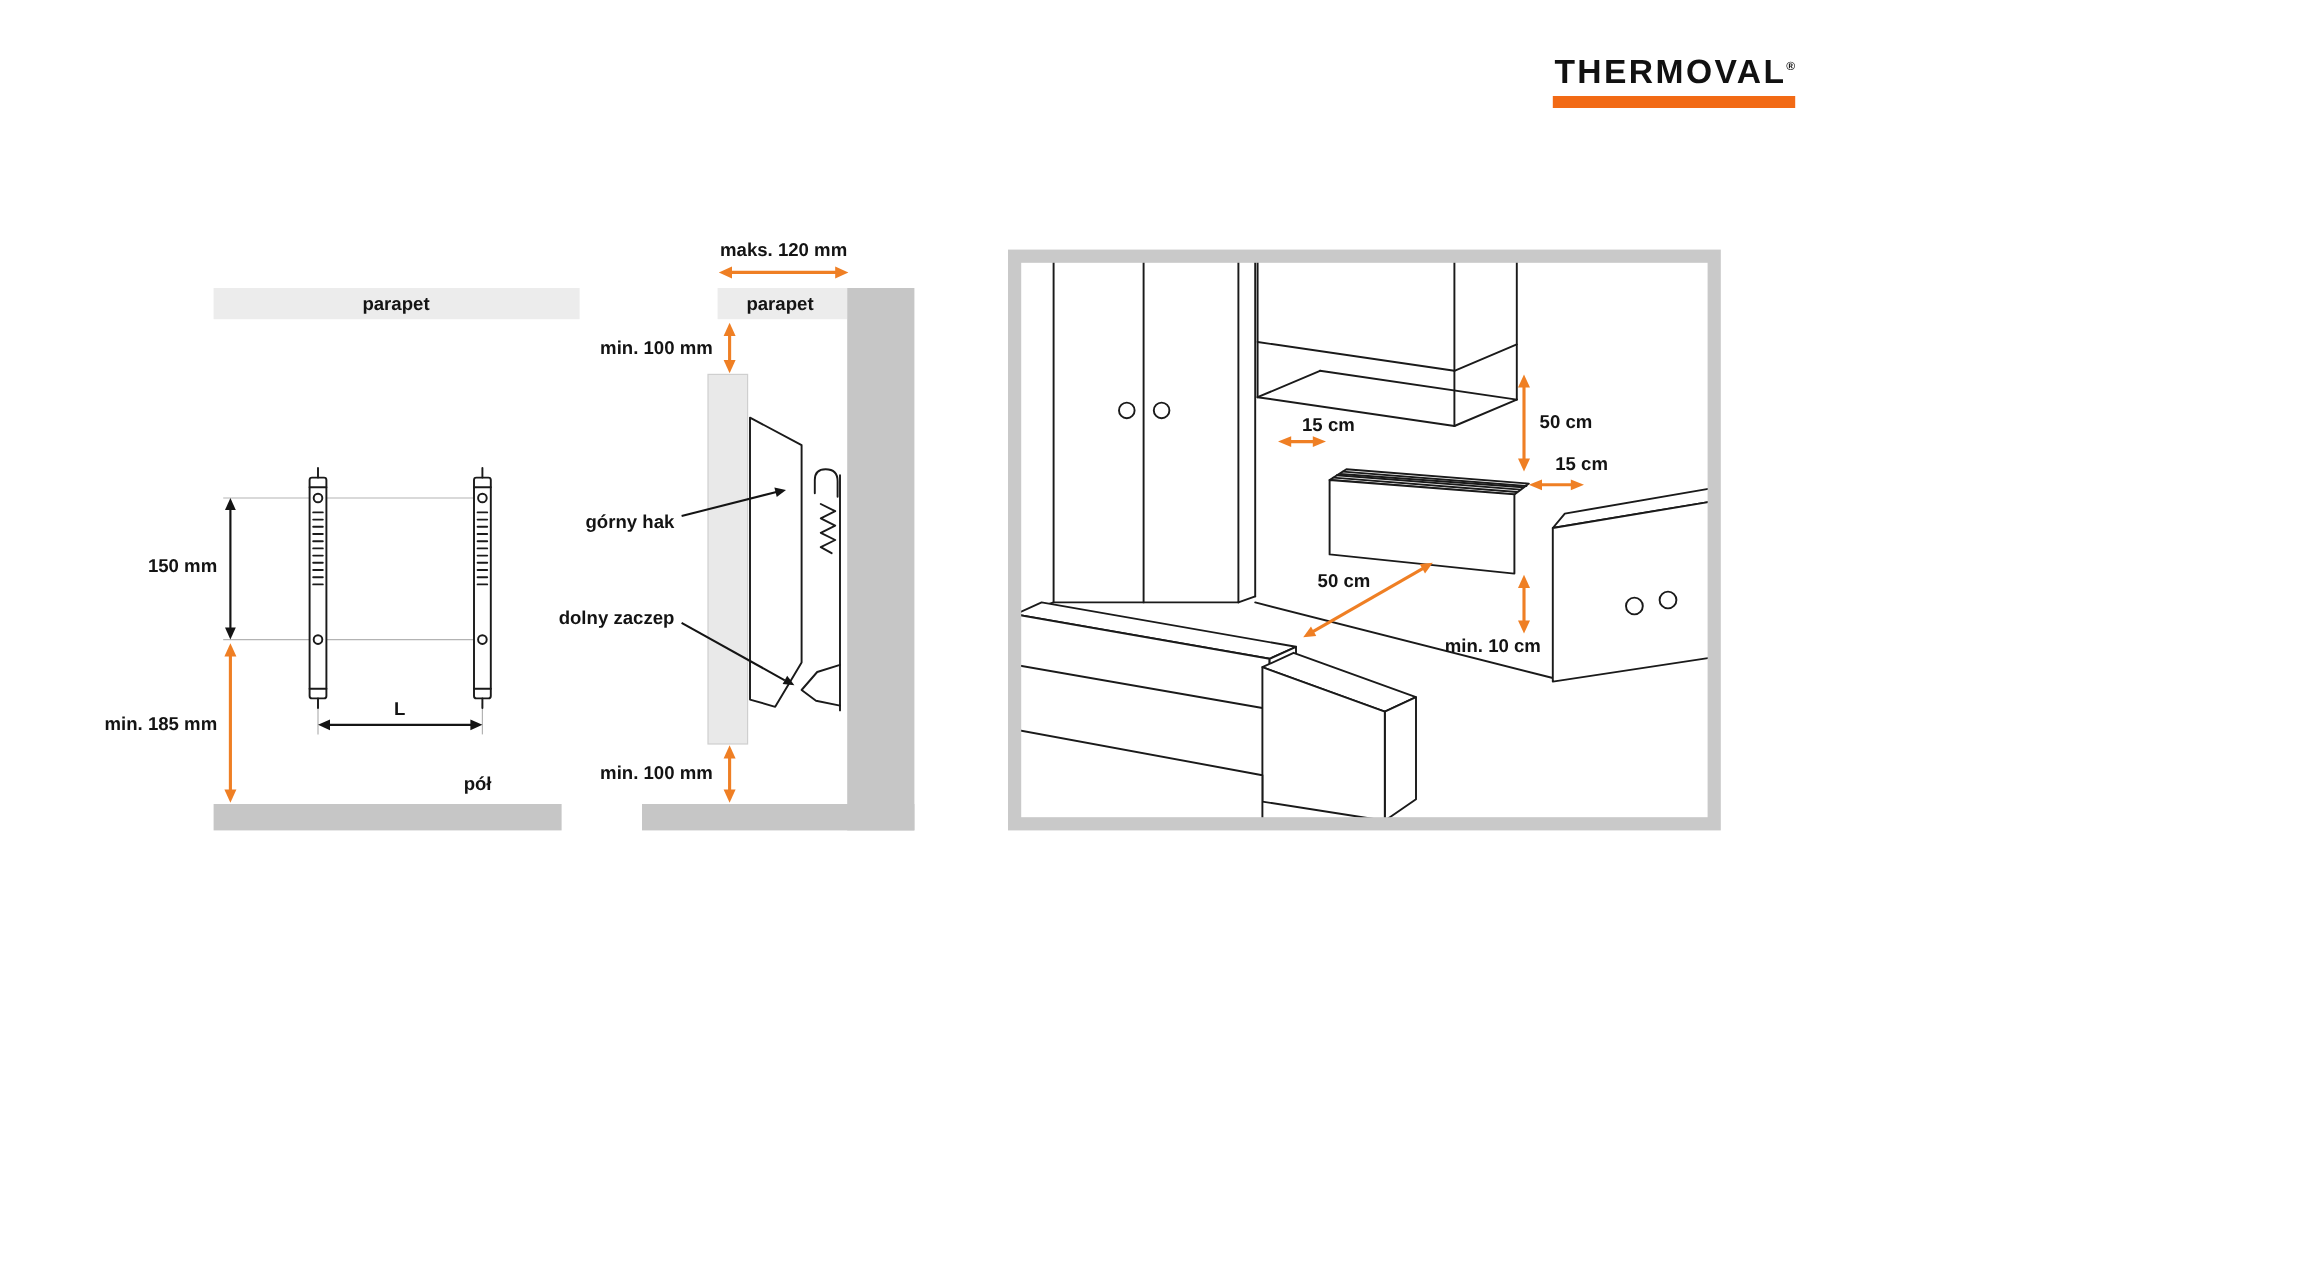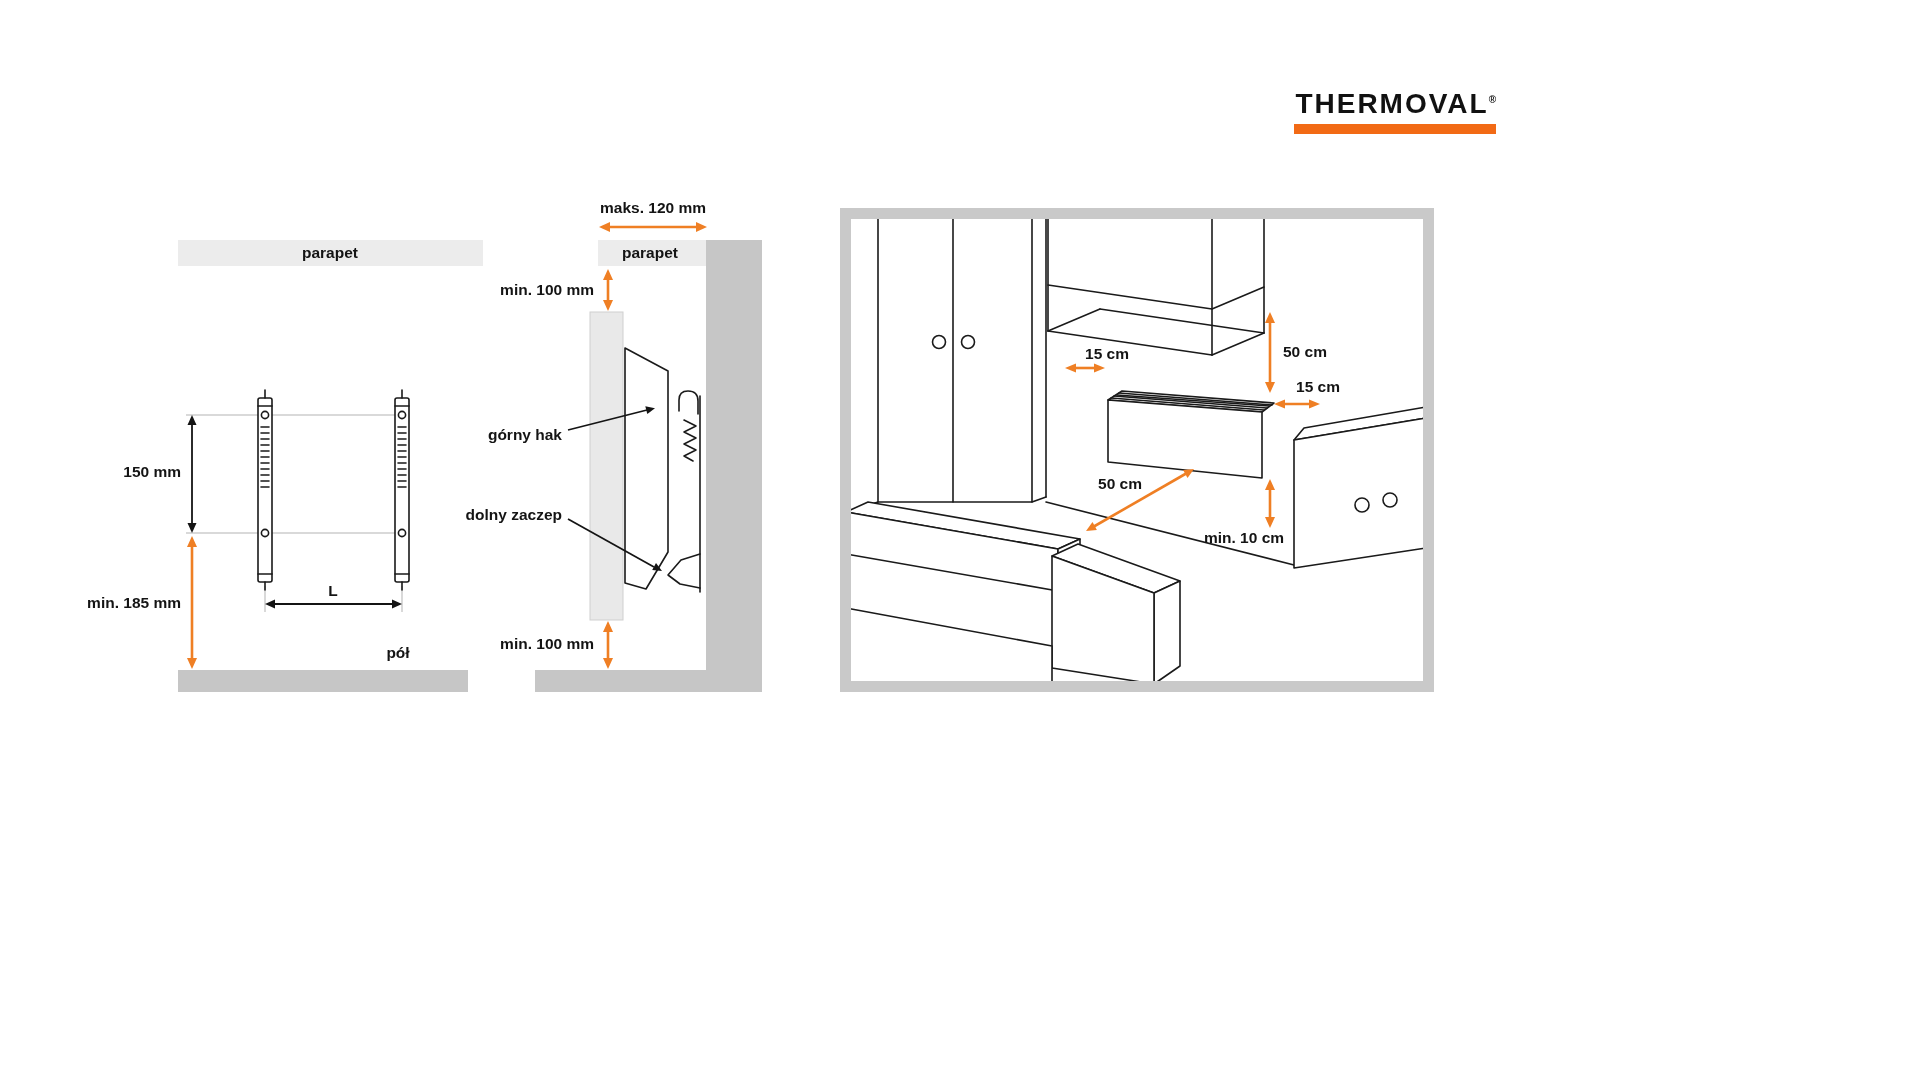--- a/index.html
+++ b/index.html
@@ -1,18 +1,18 @@
 <!DOCTYPE html>
 <html style="--accent_orange: #ef7f24; --logo_orange: #f26a15; --line_dark: #161616; --surface_light: #ececec; --surface_mid: #c6c6c6; --frame_gray: #c9c9c9;"><head>
 <meta charset="utf-8">
 <style>
   html,body{margin:0;padding:0;background:#ffffff;}
   .page{position:relative;width:1916px;height:1073px;background:#fff;overflow:hidden;
         font-family:"Liberation Sans",sans-serif;color:#141414;}
-  .logo{position:absolute;left:1294px;top:44px;width:202px;text-align:right;margin-top:44px;}
+  .logo{position:absolute;left:1294px;top:44px;width:202px;text-align:right;}
   .logo-text{font-weight:bold;font-size:28px;letter-spacing:2px;color:#111;white-space:nowrap;}
   .logo-reg{font-size:10px;vertical-align:super;letter-spacing:0;}
   .logo-bar{margin-top:4px;height:10px;width:202px;background:var(--logo_orange,#f26a15);}
   svg.diagram{position:absolute;left:0;top:0;}
   .lbl{font-family:"Liberation Sans",sans-serif;font-weight:bold;font-size:15.5px;fill:#141414;}
   .ln{stroke:#1a1a1a;stroke-width:1.6;fill:none;stroke-linejoin:round;stroke-linecap:round;}
   .lnf{stroke:#1a1a1a;stroke-width:1.6;fill:#ffffff;stroke-linejoin:round;}
   .thin{stroke:#b3b3b3;stroke-width:1;}
   .dim{stroke:#141414;stroke-width:1.8;}
   .dimh{fill:#141414;stroke:none;}

